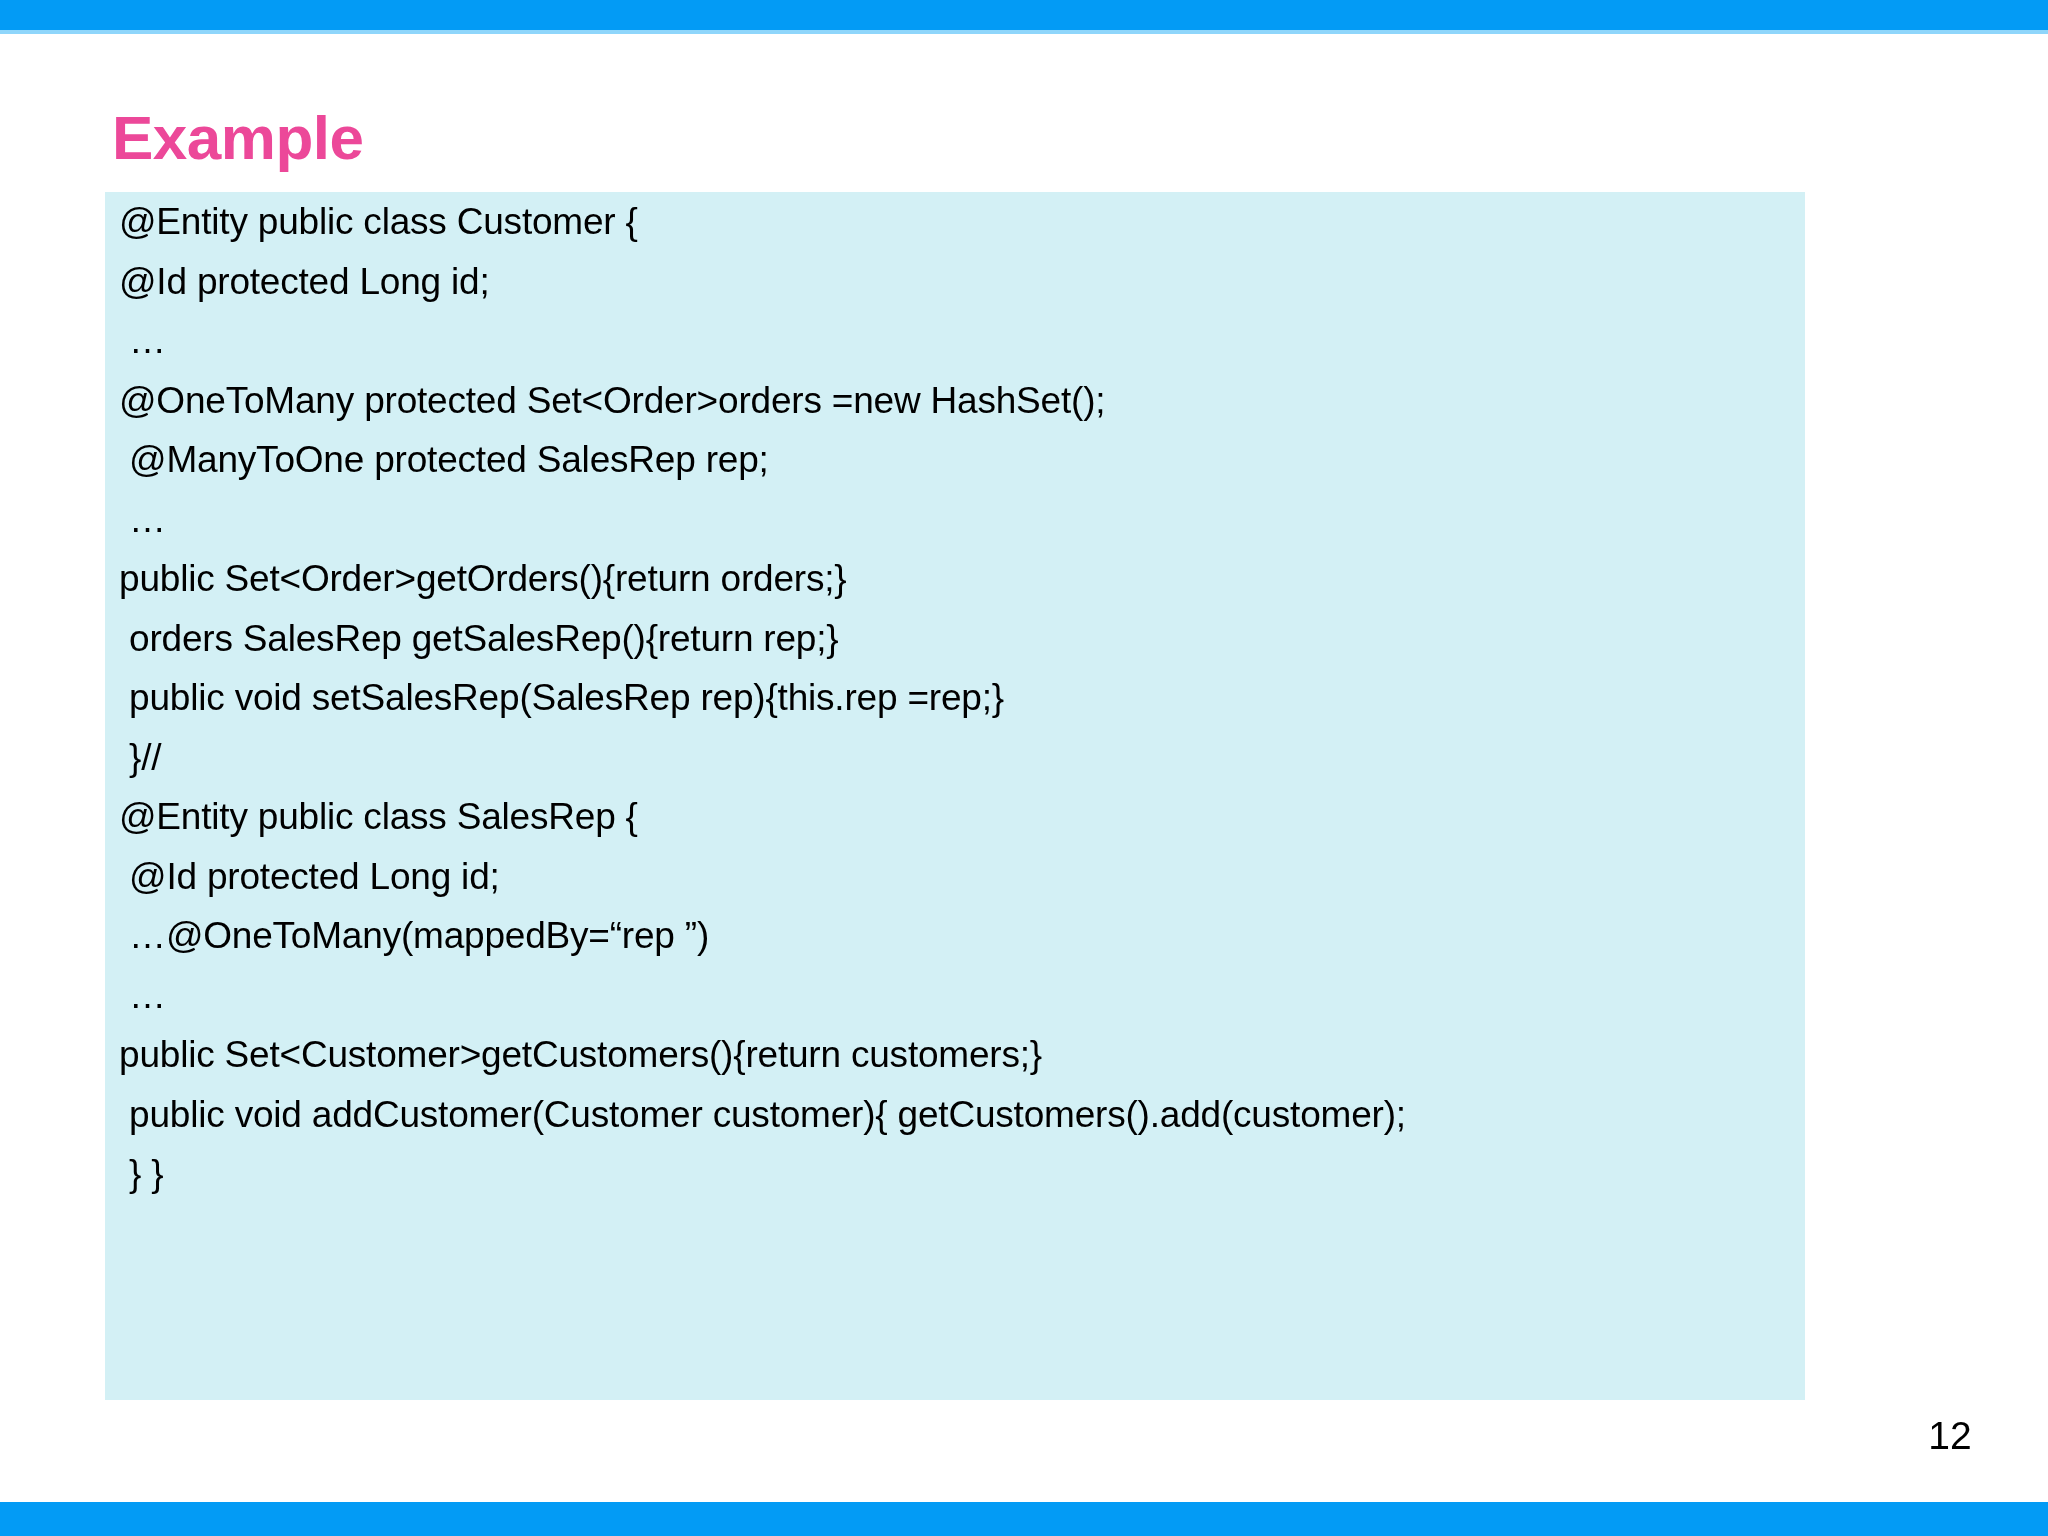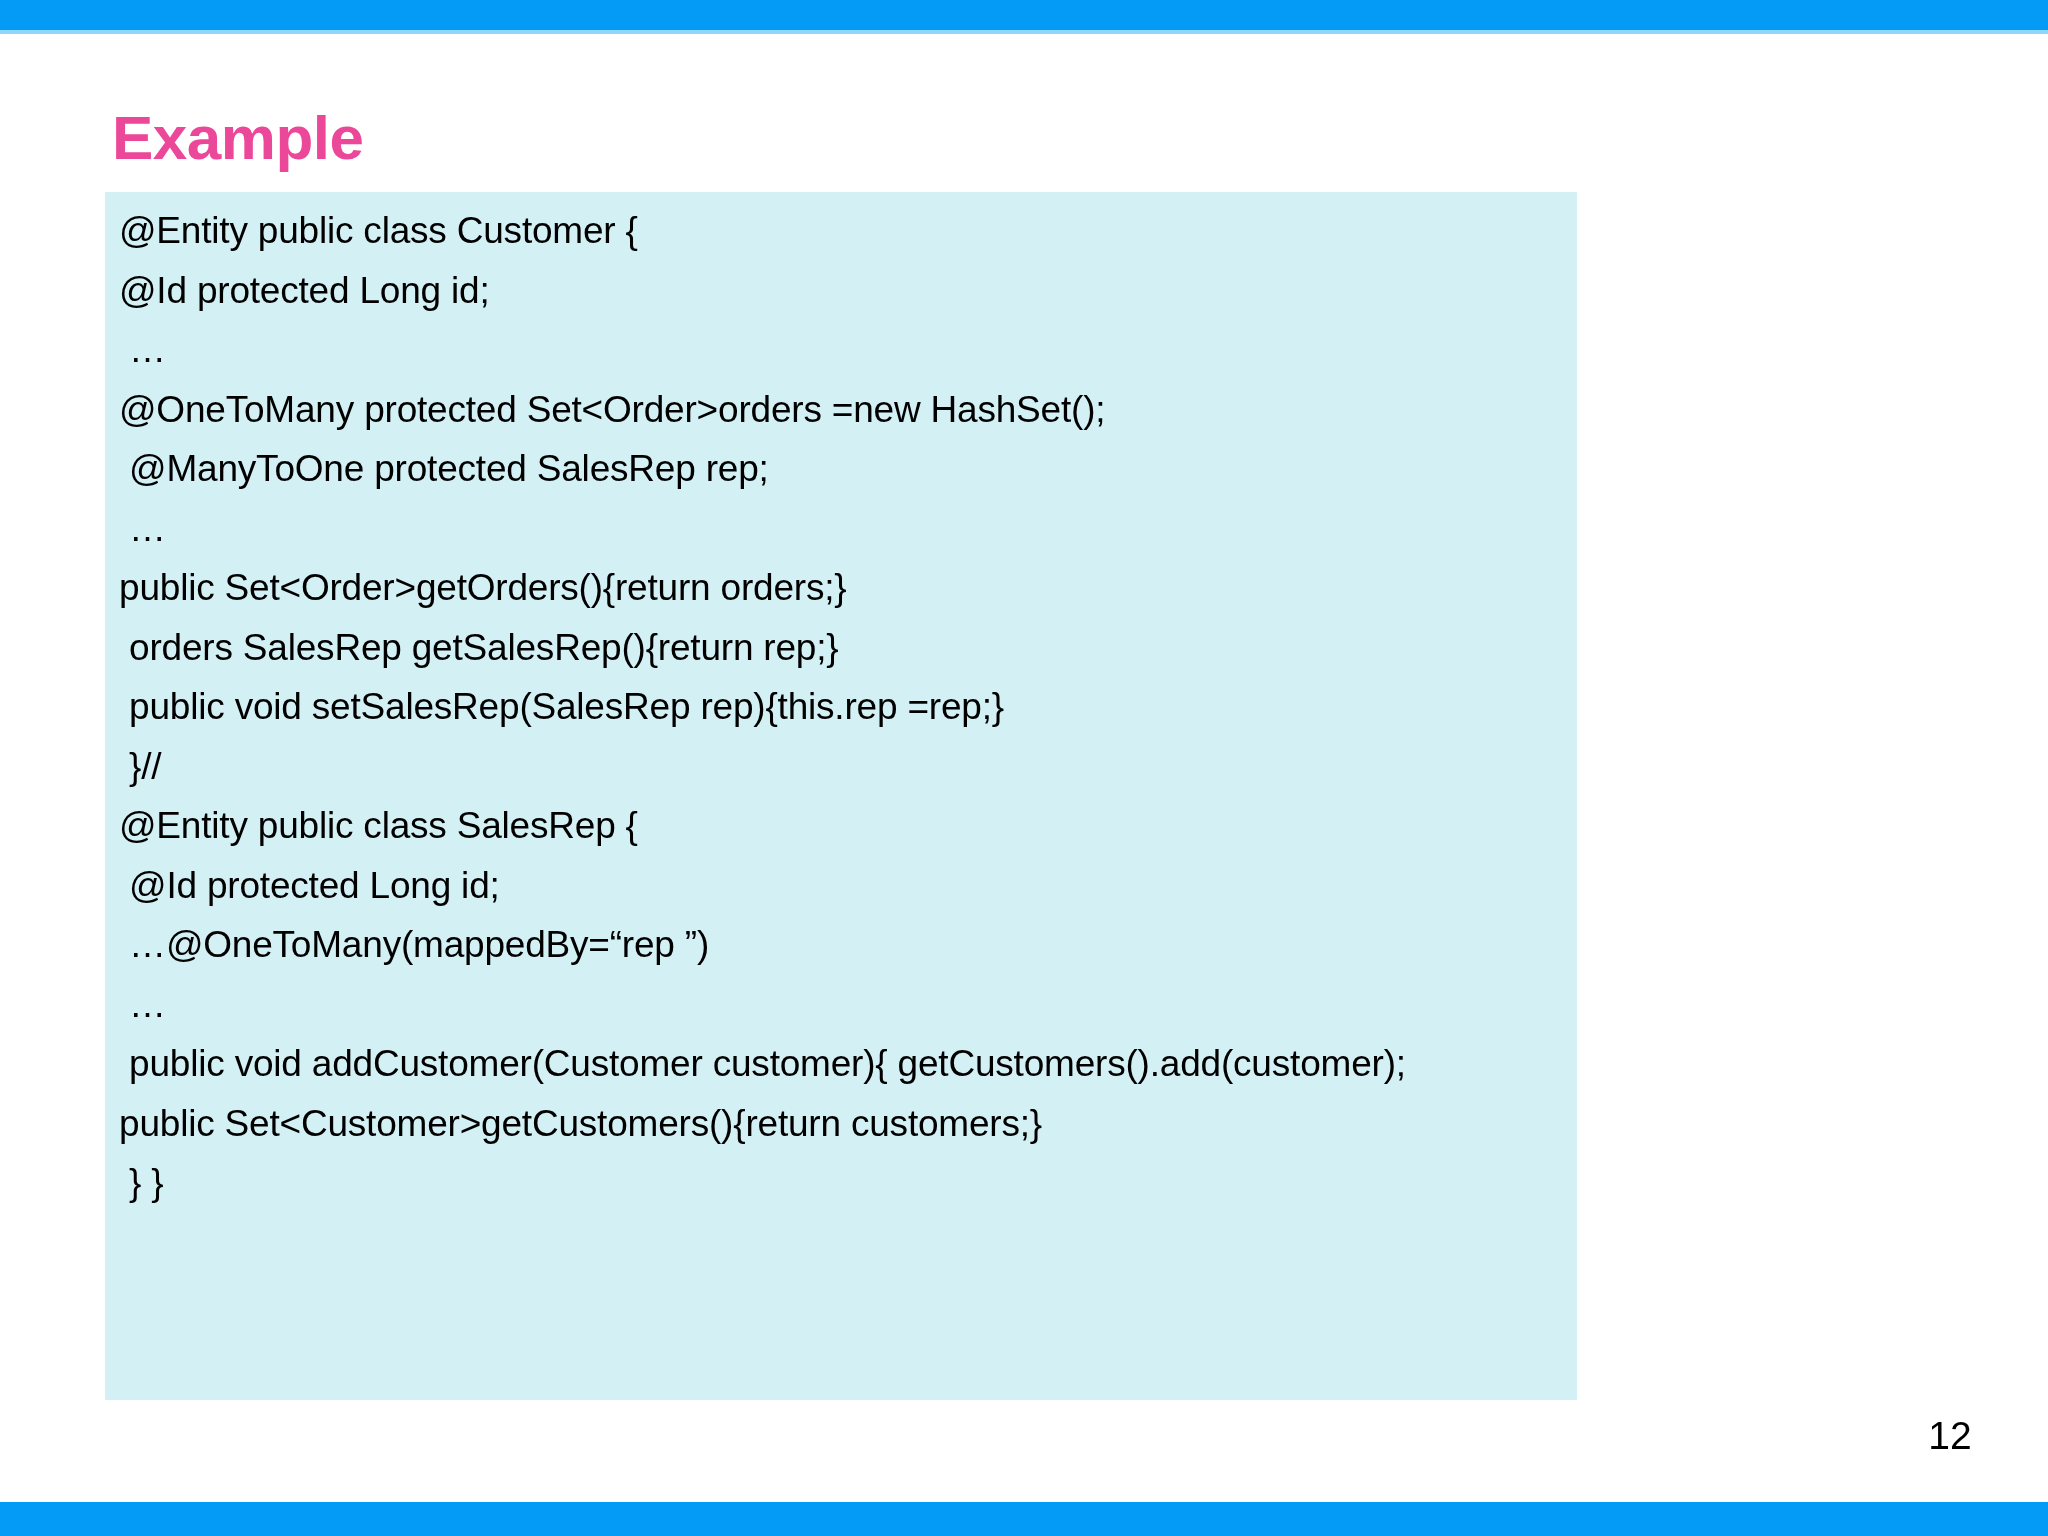--- a/index.html
+++ b/index.html
@@ -49,25 +49,25 @@
     letter-spacing: -0.5px;
     line-height: 1.1;
     white-space: nowrap;
   }
 
   
   .code-panel {
     position: absolute;
     left: 105px;
     top: 192px;
-    width: 1472px;
+    width: 1700px;
     height: 1208px;
     background: #D3F0F5;
     box-sizing: border-box;
-    padding: 9px 0 0 14px;
+    padding: 0 0 0 14px;
     overflow: hidden;
   }
   .code-line {
     font-family: "Liberation Sans", sans-serif;
     font-size: 37px;
     line-height: 59.5px;
     color: #000000;
     white-space: pre;
     letter-spacing: -0.2px;
   }
@@ -100,20 +100,20 @@
     <div class="code-line"> @ManyToOne protected SalesRep rep;</div>
     <div class="code-line"> …</div>
     <div class="code-line">public Set&lt;Order&gt;getOrders(){return orders;}</div>
     <div class="code-line"> orders SalesRep getSalesRep(){return rep;}</div>
     <div class="code-line"> public void setSalesRep(SalesRep rep){this.rep =rep;}</div>
     <div class="code-line"> }//</div>
     <div class="code-line">@Entity public class SalesRep {</div>
     <div class="code-line"> @Id protected Long id;</div>
     <div class="code-line"> …@OneToMany(mappedBy=“rep ”)</div>
     <div class="code-line"> …</div>
+    <div class="code-line">public Set&lt;Customer&gt;getCustomers(){return customers;}</div>
     <div class="code-line"> public void addCustomer(Customer customer){ getCustomers().add(customer);</div>
-    <div class="code-line">public Set&lt;Customer&gt;getCustomers(){return customers;}</div>
     <div class="code-line"> } }</div>
   </div>
 
 <div class="page-number">12</div>
 
 <div class="bottom-bar"></div>
 
 </body></html>

